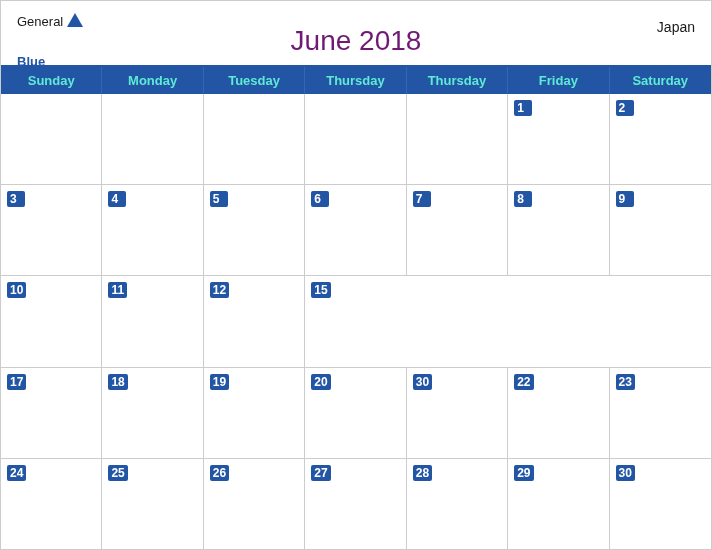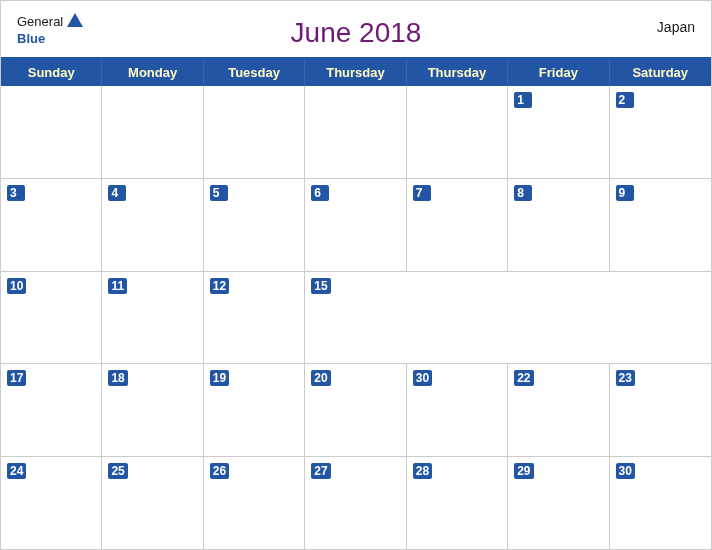--- a/index.html
+++ b/index.html
@@ -15,21 +15,21 @@
       height: 550px;
       background: #fff;
       border: 1px solid #ccc;
       display: flex;
       flex-direction: column;
     }
     .calendar-header {
       display: flex;
       align-items: center;
       justify-content: center;
-      padding: 16px 16px 8px;
+      padding: 24px 16px 8px;
       position: relative;
       background: #fff;
     }
     .logo-area {
       position: absolute;
       left: 16px;
       top: 10px;
       display: flex;
       flex-direction: column;
       align-items: flex-start;
@@ -59,21 +59,21 @@
       border-top: 2px solid #2255a4;
     }
     .day-headers {
       display: grid;
       grid-template-columns: repeat(7, 1fr);
       background: #2255a4;
     }
     .day-header {
       text-align: center;
       padding: 6px 4px;
-      color: #fef9c3;
+      color: #5eead4;
       font-size: 13px;
       font-weight: bold;
       border-right: 1px solid #3366bb;
     }
     .day-header:last-child {
       border-right: none;
     }
     .weeks-container {
       flex: 1;
       display: flex;
@@ -114,21 +114,21 @@
 <div class="calendar-container">
   <div class="calendar-header">
     <div class="logo-area">
       <div class="logo-row">
         <span style="font-size:13px;color:#1a1a1a;">General</span>
         <svg width="20" height="20" viewBox="0 0 20 20">
           <polygon points="10,2 18,16 2,16" fill="#2255a4"></polygon>
         </svg>
       </div>
       <div class="logo-row">
-        <span style="font-size:13px;color:#2255a4;font-weight:bold;">Blue</span>
+        <span style="font-size:13px;color:#2255a4;font-weight:bold;margin-top:23px;">Blue</span>
       </div>
     </div>
     <h1 class="calendar-title">June 2018</h1>
     <span class="country-label">Japan</span>
   </div>
 
   <div class="calendar-grid">
     <div class="day-headers">
       <div class="day-header">Sunday</div>
       <div class="day-header">Monday</div>

